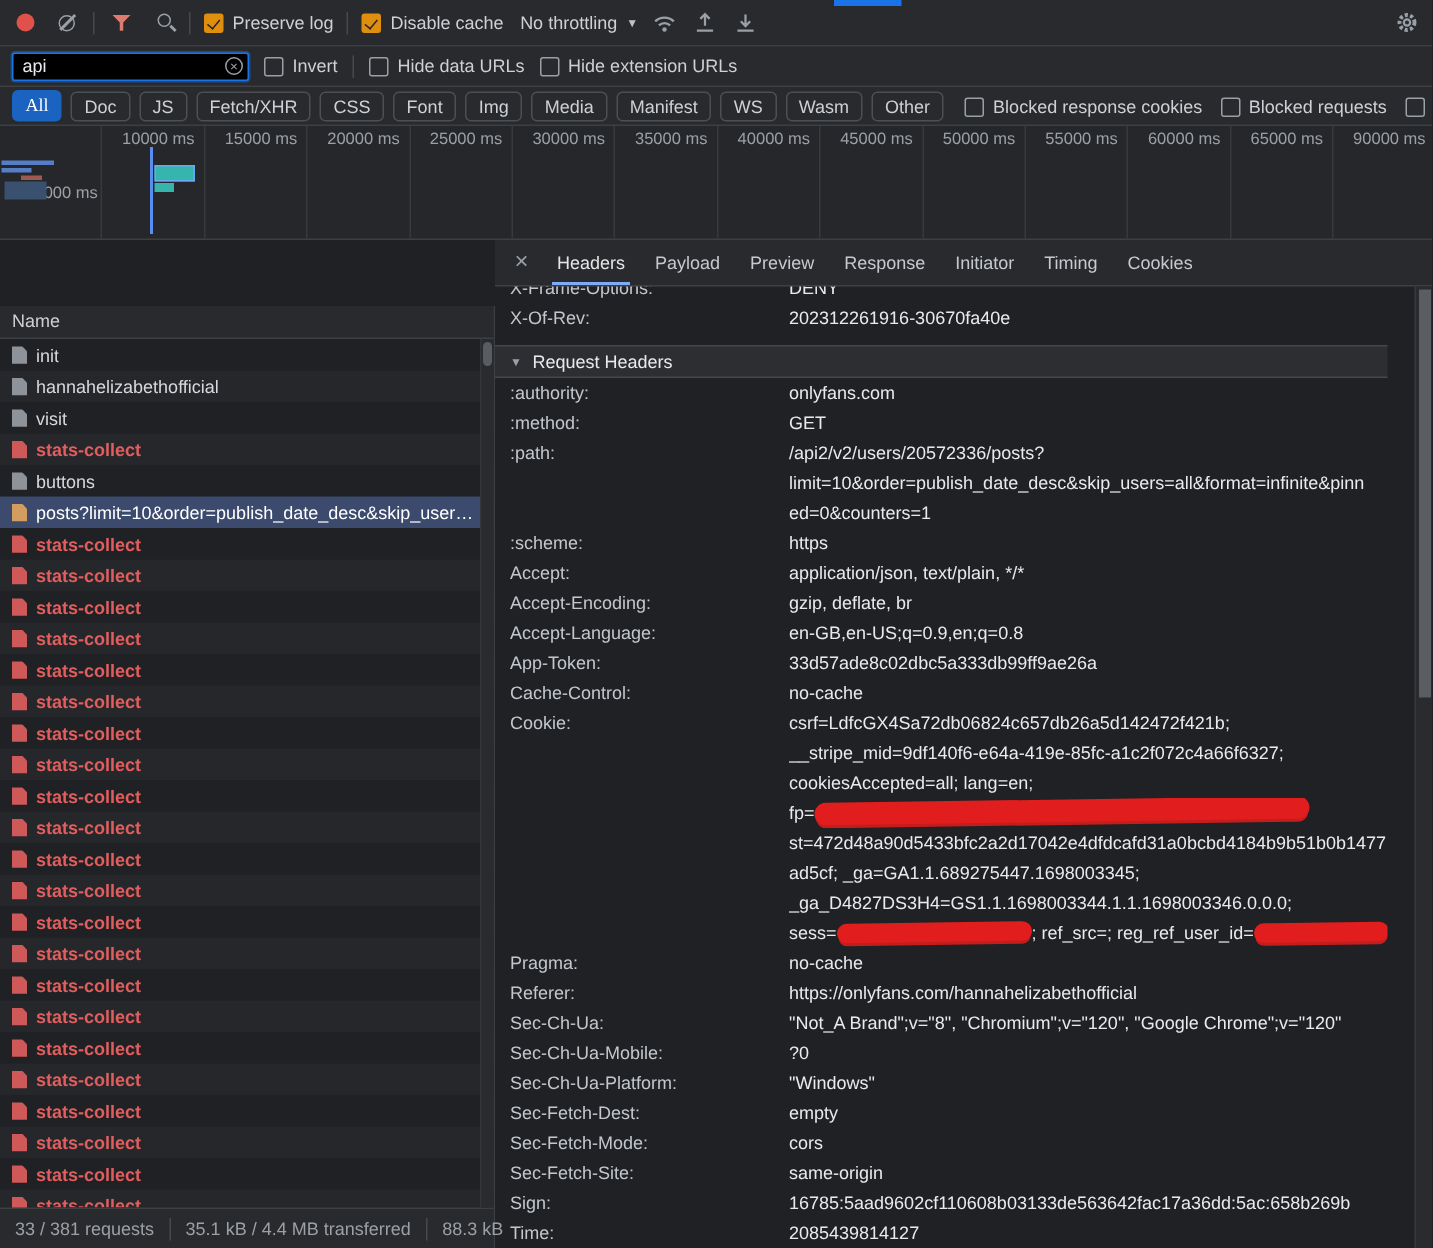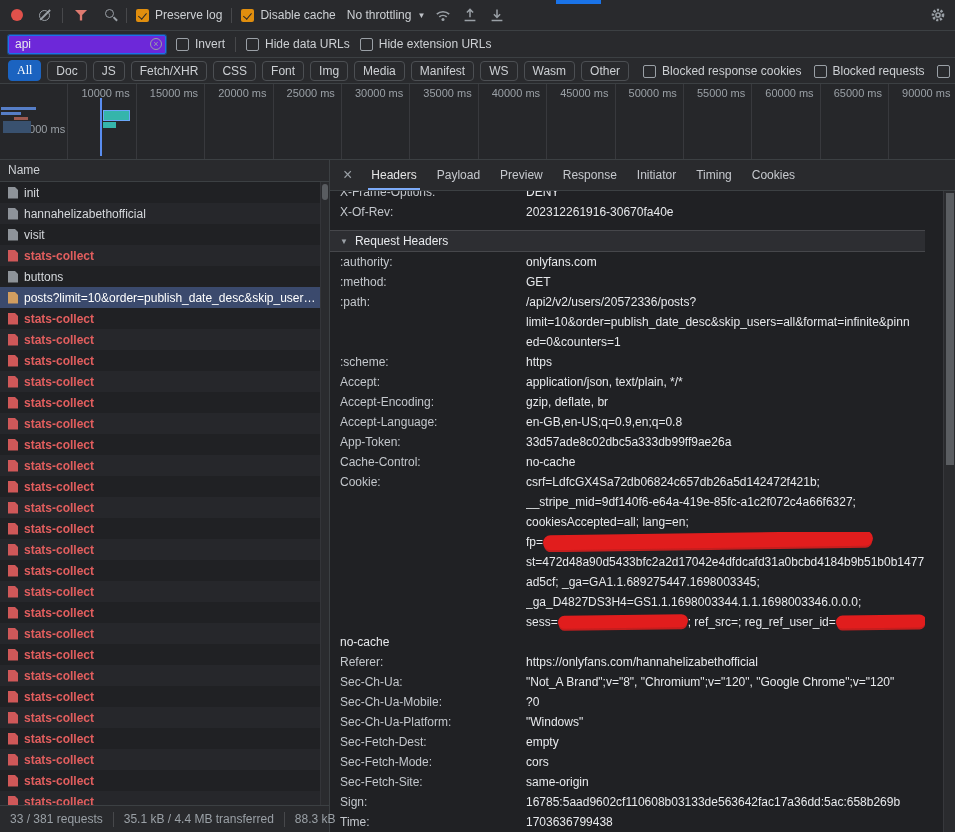--- a/index.html
+++ b/index.html
@@ -22,35 +22,35 @@
 .checkbox{width:13px;height:13px;border-radius:2px;flex:none;position:relative;}
 .checkbox.unchecked{border:1.5px solid #9aa0a6;}
 .checkbox.checked{background:#e08e0e;}
 .checkbox.checked::after{content:"";position:absolute;left:4px;top:1.5px;width:3.5px;height:7px;border-right:1.8px solid #26272a;border-bottom:1.8px solid #26272a;transform:rotate(40deg);}
 .tlabel{color:#cdd0d4;white-space:nowrap;}
 .throttle{display:flex;align-items:center;gap:6px;margin-left:2px;}
 .caret{font-size:8px;color:#bfc2c7;}
 .top-blue-strip{position:absolute;left:556px;top:0;width:45px;height:4px;background:#1a73e8;}
 .gear{margin-left:auto;}
 .input-wrap{position:relative;display:flex;align-items:center;}
-.filter-input{width:158px;height:19px;background:#6d28d9;border:1px solid #1a73e8;box-shadow:0 0 0 1px rgba(26,115,232,.45);border-radius:2px;color:#e8eaed;font-family:inherit;font-size:12px;padding:0 18px 0 6px;outline:none;}
+.filter-input{width:158px;height:19px;background:#000000;border:1px solid #1a73e8;box-shadow:0 0 0 1px rgba(26,115,232,.45);border-radius:2px;color:#e8eaed;font-family:inherit;font-size:12px;padding:0 18px 0 6px;outline:none;}
 .clear-x{position:absolute;right:4px;width:12px;height:12px;border-radius:50%;border:1px solid #9aa0a6;color:#9aa0a6;font-size:9px;line-height:10px;text-align:center;}
 .chips{display:flex;align-items:center;gap:6px;}
 .chip{padding:2px 8px;border:1px solid #4c4f53;border-radius:4px;color:#cdd0d4;white-space:nowrap;}
 .chip.selected{background:#1b63c0;border-color:#1b63c0;color:#fff;font-family:Liberation Serif, serif;}
 .chip-checks{display:flex;align-items:center;gap:12px;margin-left:8px;}
 #overview{position:relative;height:76px;border-bottom:1px solid #3c4043;background:#26272a;overflow:hidden;flex:none;}
 .wf-cols{position:absolute;inset:0;display:flex;}
 .wf-col{width:68.4px;flex:none;border-right:1px solid #38393d;padding-top:3px;}
 .wf-label{display:block;font-size:11px;color:#9aa0a6;padding-left:13px;white-space:nowrap;}
 .wf-col:first-child .wf-label{padding-left:23px;margin-top:36px;}
 .wf-bars{position:absolute;inset:0;}
 .wf-bar{position:absolute;}
 #main{flex:1;display:flex;min-height:0;}
-#left-panel{width:330px;flex:none;border-right:1px solid #3c4043;display:flex;flex-direction:column;min-height:0;position:relative;}
+#left-panel{width:330px;flex:none;border-right:1px solid #3c4043;display:flex;flex-direction:column;min-height:0;position:relative;margin-top:44px;}
 .list-header{height:22px;line-height:21px;padding-left:8px;background:#292a2d;border-bottom:1px solid #3c4043;color:#cdd0d4;flex:none;}
 .req-list{flex:1;overflow:hidden;}
 .req-row{height:21px;display:flex;align-items:center;gap:6px;padding:0 12px 0 8px;white-space:nowrap;overflow:hidden;}
 .req-row:nth-child(even){background:#26272b;}
 .req-row.normal{color:#d5d8dc;}
 .req-row.error{color:#e25e5e;font-weight:bold;}
 .req-row.selected{background:#3b4a6d;color:#fff;}
 .file-icon{width:10px;height:12px;flex:none;background:#9aa0a6;clip-path:polygon(0 0,65% 0,100% 30%,100% 100%,0 100%);opacity:.9;}
 .req-row.error .file-icon{background:#e25e5e;}
 .req-row.selected .file-icon{background:#e2a65e;}
@@ -455,20 +455,21 @@
                 <div class="hdr-line">__stripe_mid=9df140f6-e64a-419e-85fc-a1c2f072c4a66f6327;</div>
                 <div class="hdr-line">cookiesAccepted=all; lang=en;</div>
                 <div class="hdr-line">fp=<span class="redact" style="width: 330px; height: 15px;"></span></div>
                 <div class="hdr-line">st=472d48a90d5433bfc2a2d17042e4dfdcafd31a0bcbd4184b9b51b0b1477</div>
                 <div class="hdr-line">ad5cf; _ga=GA1.1.689275447.1698003345;</div>
                 <div class="hdr-line">_ga_D4827DS3H4=GS1.1.1698003344.1.1.1698003346.0.0.0;</div>
                 <div class="hdr-line">sess=<span class="redact" style="width: 130px;"></span>; ref_src=; reg_ref_user_id=<span class="redact" style="width: 90px;"></span></div>
               </div>
             </div>
             <div class="hdr-row">
+              <span class="hdr-name">Pragma:</span>
               <div class="hdr-value">no-cache</div>
             </div>
             <div class="hdr-row">
               <span class="hdr-name">Referer:</span>
               <div class="hdr-value">https://onlyfans.com/hannahelizabethofficial</div>
             </div>
             <div class="hdr-row">
               <span class="hdr-name">Sec-Ch-Ua:</span>
               <div class="hdr-value">"Not_A Brand";v="8", "Chromium";v="120", "Google Chrome";v="120"</div>
             </div>
@@ -491,21 +492,21 @@
             <div class="hdr-row">
               <span class="hdr-name">Sec-Fetch-Site:</span>
               <div class="hdr-value">same-origin</div>
             </div>
             <div class="hdr-row">
               <span class="hdr-name">Sign:</span>
               <div class="hdr-value">16785:5aad9602cf110608b03133de563642fac17a36dd:5ac:658b269b</div>
             </div>
             <div class="hdr-row">
               <span class="hdr-name">Time:</span>
-              <div class="hdr-value">1703636799438</div>
+              <div class="hdr-value">2085439814127</div>
             </div>
           </div>
       </div>
       <div class="detail-scrollbar">
           <span class="thumb"></span>
         </div>
     </div>
 
   </div>
 </div>

